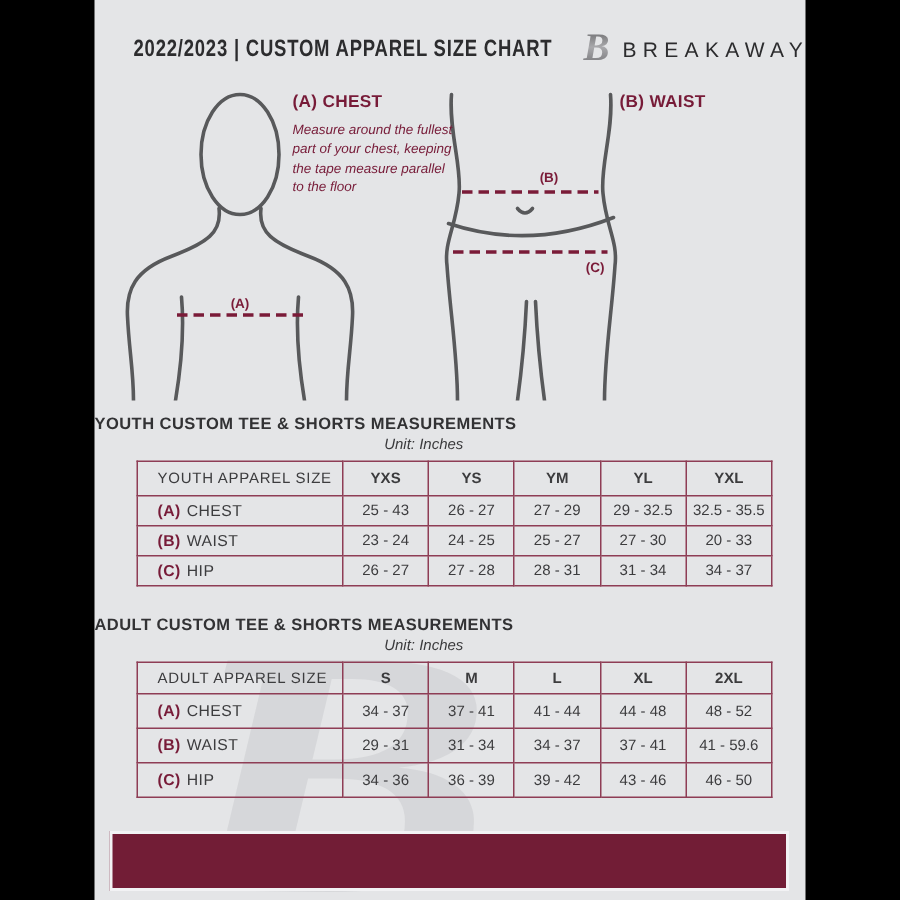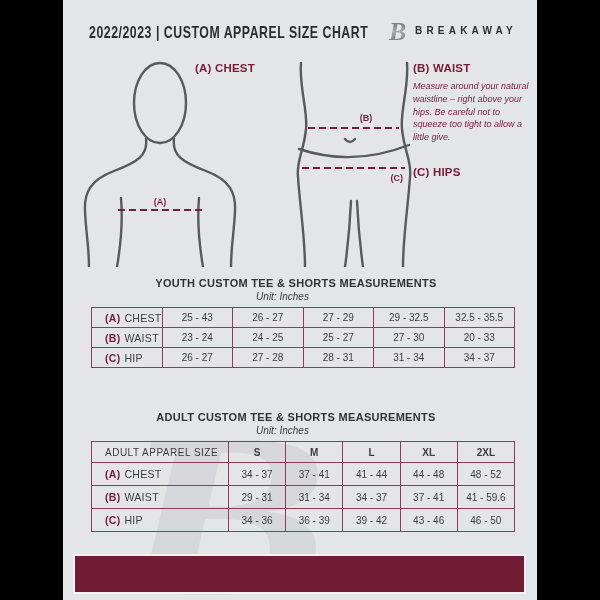--- a/index.html
+++ b/index.html
@@ -6,38 +6,38 @@
     font-family:"Liberation Sans",sans-serif;-webkit-font-smoothing:antialiased;}
   .stage{position:relative;width:600px;height:600px;background:#000;}
   .doc{position:absolute;left:63px;top:0;width:474px;height:600px;background:#e4e5e7;overflow:hidden;}
   .doc *{box-sizing:border-box;}
   .layer{position:absolute;z-index:1;}
 
   
   .hdr-title{left:26px;top:23px;font-size:14px;font-weight:bold;color:#2c2c2e;letter-spacing:.6px;
     transform:scale(.88,1.12);transform-origin:left top;white-space:nowrap;}
   .logo{left:316px;top:14px;width:36px;height:32px;}
-  .brand{left:352px;top:25px;font-size:10px;font-weight:bold;color:#2c2c2e;letter-spacing:4.2px;white-space:nowrap;}
+  .brand{left:352px;top:25px;font-size:14px;font-weight:normal;color:#2c2c2e;letter-spacing:4.2px;white-space:nowrap;}
 
   
   .instr{color:#771b38;}
   .instr h3{margin:0 0 6px 0;font-size:11.5px;font-weight:bold;letter-spacing:.2px;}
   .instr p{margin:0;font-size:9px;font-style:italic;line-height:1.42;white-space:pre-line;}
   .instr-chest{left:132px;top:62px;width:110px;}
   .instr-waist{left:350px;top:62px;width:116px;}
   .instr-hips{left:350px;top:166px;width:124px;}
 
   
   .fig{stroke:#58595b;fill:none;stroke-width:2.4;stroke-linecap:round;}
   .dash{stroke:#7a1b38;stroke-width:2.2;stroke-dasharray:7 4;fill:none;}
   .figlabel{font-family:"Liberation Sans",sans-serif;font-size:9px;font-weight:bold;fill:#7a1b38;stroke:none;}
 
   
-  .section-title{left:0;width:432px;text-align:center;font-size:11px;font-weight:bold;
-    color:#323234;letter-spacing:.3px;padding-left:34px;}
+  .section-title{left:0;width:432px;font-size:11px;font-weight:bold;
+    color:#323234;letter-spacing:.3px;}
   .section-unit{left:0;width:439px;text-align:center;font-size:10px;font-style:italic;color:#3a3a3c;}
 
   
   table{border-collapse:collapse;table-layout:fixed;width:424px;}
   th,td{border:1.6px solid #8e3d55;font-size:10px;color:#3c3c3e;text-align:center;padding:0;overflow:hidden;}
   th{font-weight:bold;font-size:10px;}
   .label-col{width:137px;text-align:left;padding-left:13px;font-weight:normal;letter-spacing:.5px;}
   td.rowlabel{text-align:left;padding-left:13px;font-size:10.5px;letter-spacing:.3px;}
   .pfx{color:#771b38;font-weight:bold;margin-right:4px;}
   .tbl-youth{left:28px;top:307px;}
@@ -94,33 +94,40 @@
       <path class="fig" d="M 60,146 C 59,168 57,190 54,212"></path>
       <path class="fig" d="M 66,146 C 67,168 69,190 72,212"></path>
       <line class="dash" x1="17" y1="73" x2="108" y2="73"></line>
       <line class="dash" x1="11" y1="113" x2="114" y2="113"></line>
       <text class="figlabel" x="75" y="66" text-anchor="middle">(B)</text>
       <text class="figlabel" x="112" y="126" text-anchor="end">(C)</text>
     </svg>
 
     <div class="layer instr instr-chest">
       <h3>(A) CHEST</h3>
+      <p>Measure around the fullest part of your chest, keeping the tape measure parallel to the floor</p>
     </div>
     <div class="layer instr instr-waist">
       <h3>(B) WAIST</h3>
-      <p>Measure around your natural waistline – right above your hips. Be careful not to squeeze too tight to allow a little give.</p>
     </div>
     <div class="layer instr instr-hips">
-      <h3>(C) HIPS</h3>
     </div>
 
     <div class="layer section-title" style="top:277px;">YOUTH CUSTOM TEE &amp; SHORTS MEASUREMENTS</div>
     <div class="layer section-unit" style="top:291px;">Unit: Inches</div>
     <table class="layer tbl-youth">
       <tbody>
+          <tr>
+        <th class="label-col">YOUTH APPAREL SIZE</th>
+        <th>YXS</th>
+        <th>YS</th>
+        <th>YM</th>
+        <th>YL</th>
+        <th>YXL</th>
+      </tr>
       <tr>
         <td class="rowlabel">
           <span class="pfx">(A)</span><span>CHEST</span>
         </td>
         <td>25 - 43</td>
         <td>26 - 27</td>
         <td>27 - 29</td>
         <td>29 - 32.5</td>
         <td>32.5 - 35.5</td>
       </tr>

